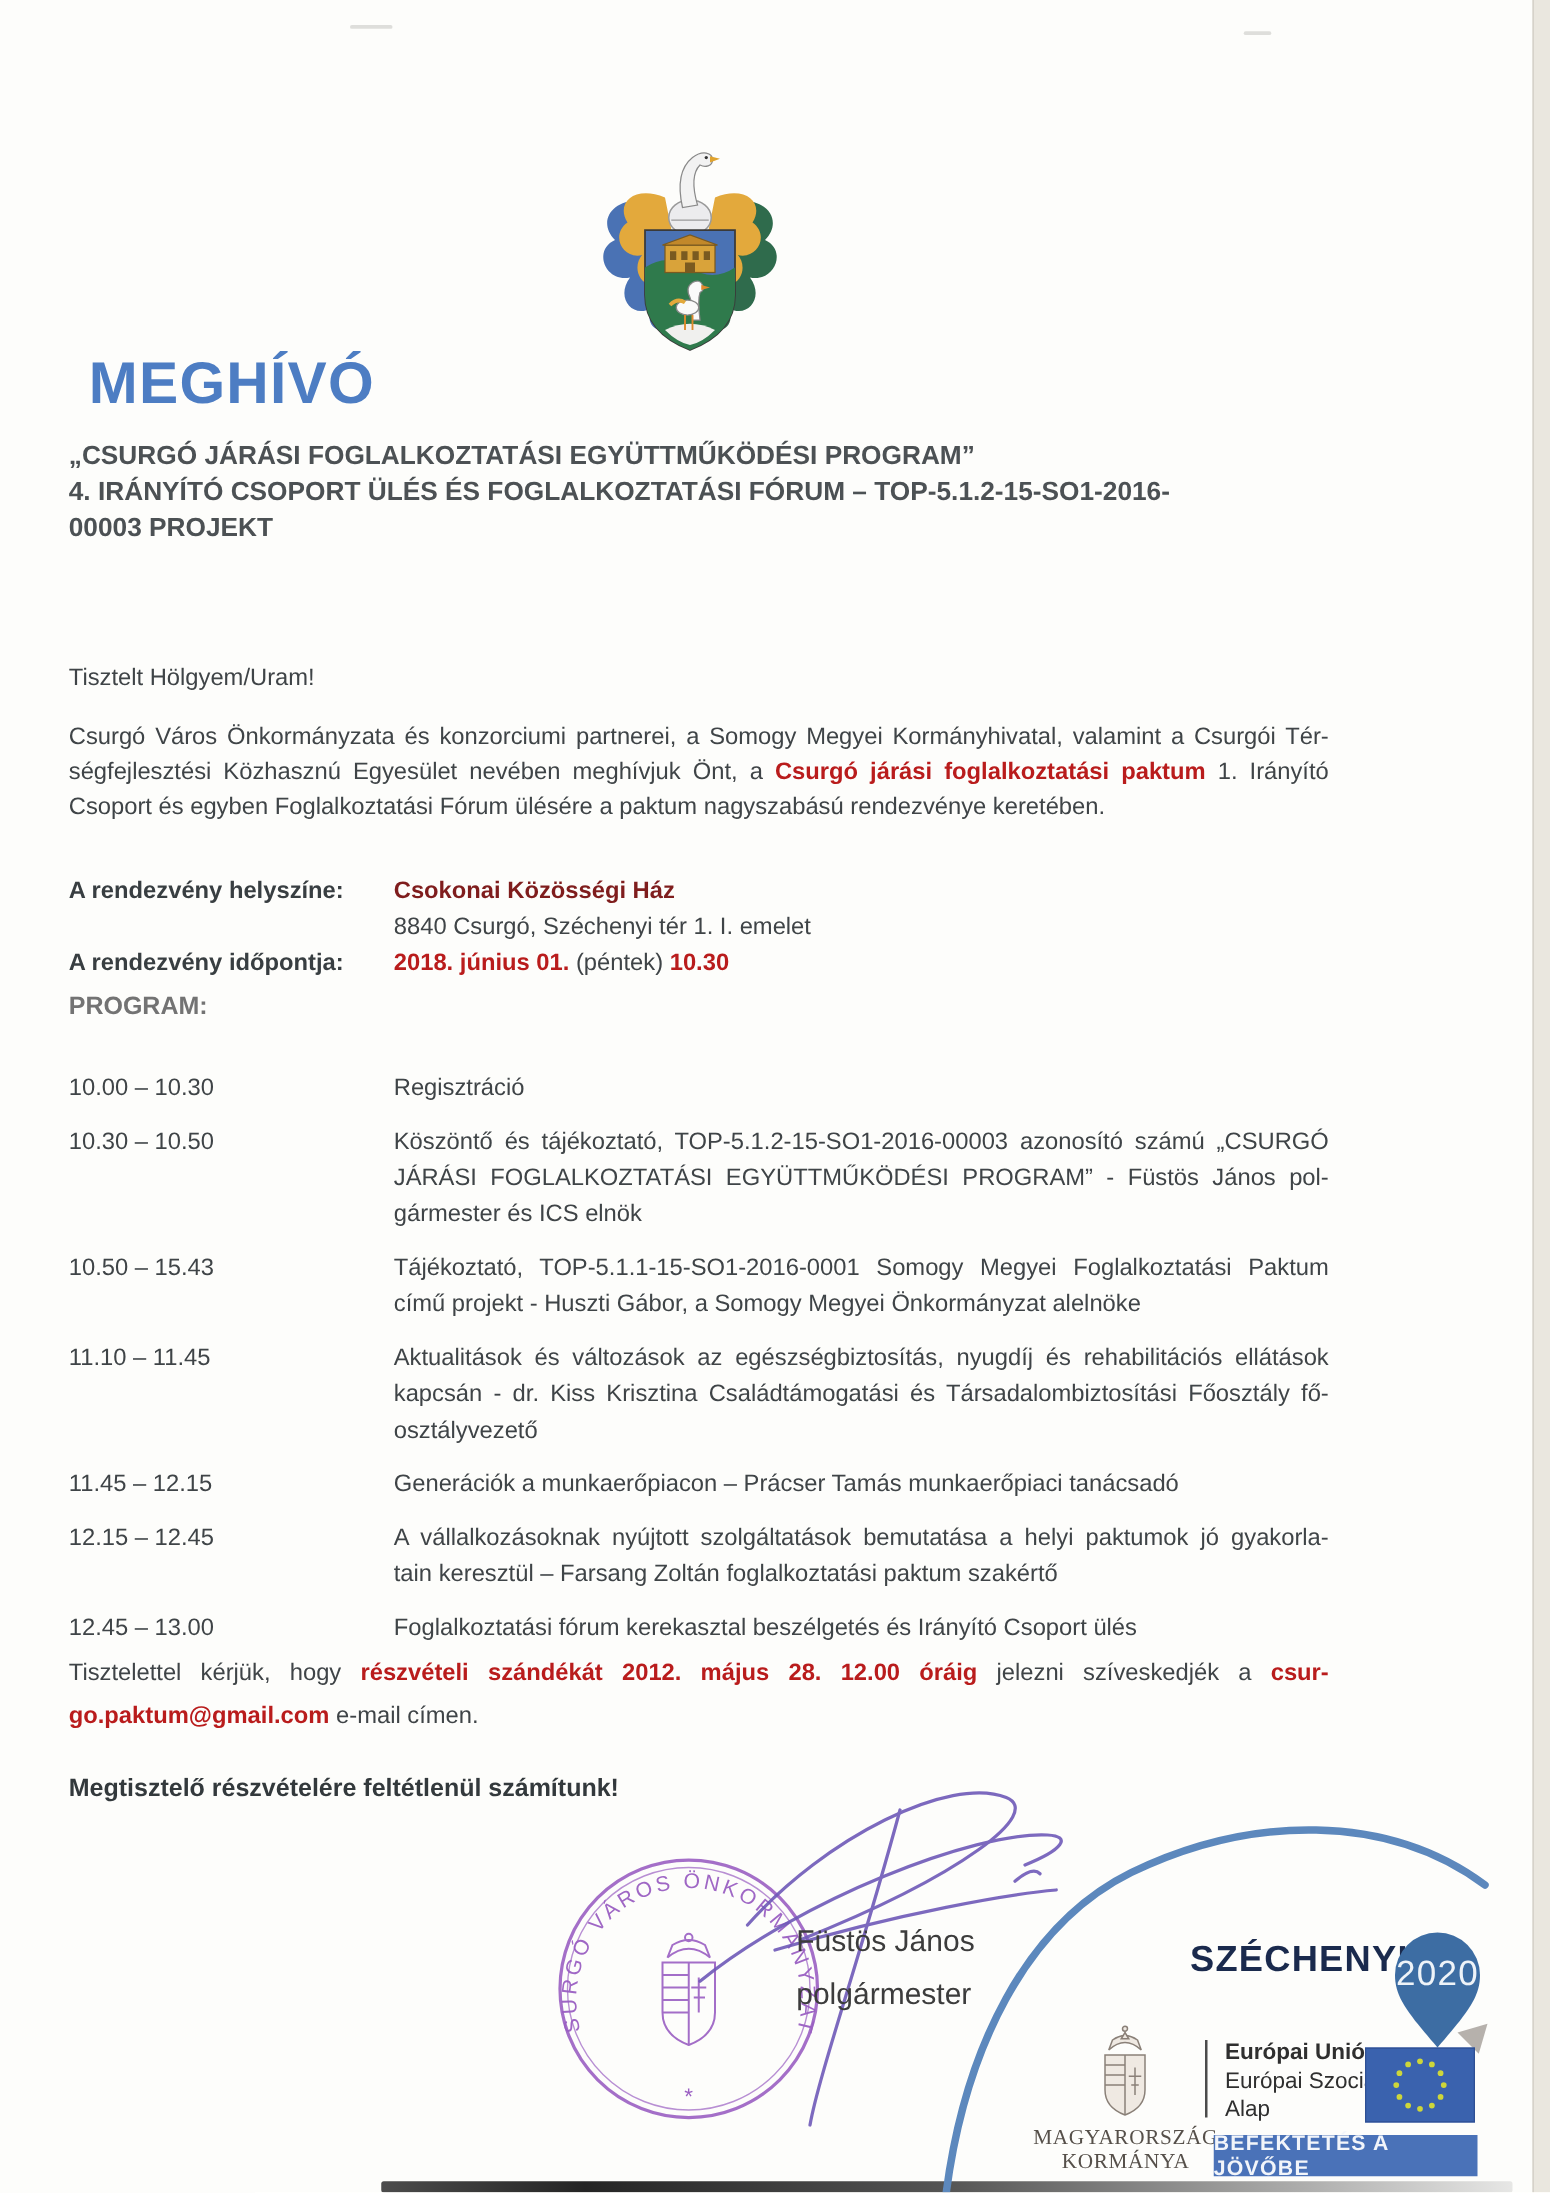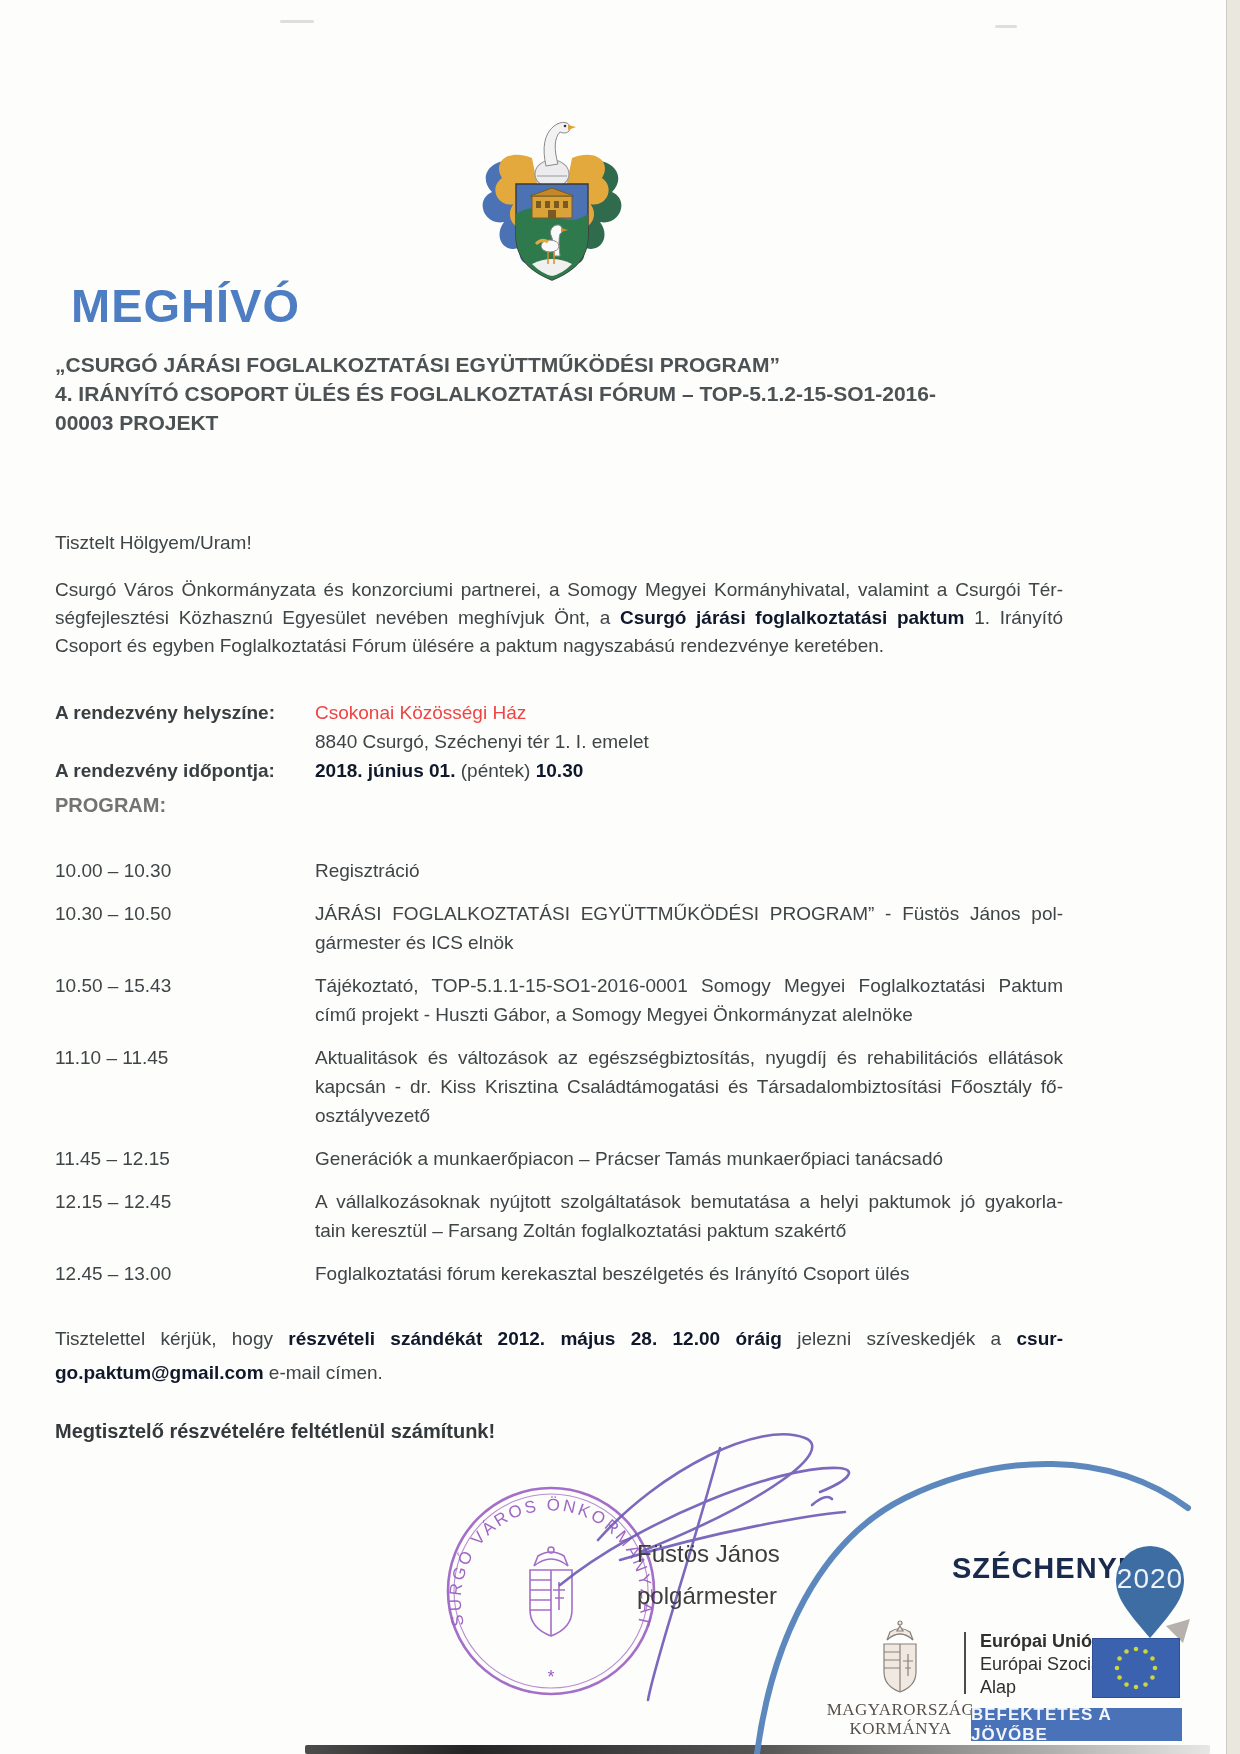--- a/index.html
+++ b/index.html
@@ -22,26 +22,26 @@
 
   
   .doc{position:absolute; left:55px; top:0; width:1008px;}
   .title{position:absolute; top:278px; left:16px; font-size:47px; font-weight:bold;
     letter-spacing:1px; color:var(--title-blue);}
   .subtitle{position:absolute; top:350px; left:0; width:1008px; font-size:21px;
     font-weight:bold; color:#4c5154; line-height:29px;}
   .greeting{position:absolute; top:532px; left:0; font-size:19px;}
   .intro{position:absolute; top:576px; left:0; width:1008px; font-size:19px; line-height:28px;}
   .stretch{text-align:justify; text-align-last:justify;}
-  .b{font-weight:bold; color:#0f172a;}
+  .b{font-weight:bold; color:#b91c1c;}
 
   .details{position:absolute; top:698px; left:0; width:1008px;
     display:grid; grid-template-columns:260px 1fr; line-height:29px; font-size:19px;}
   .detail-label{font-weight:bold; color:#383e41;}
-  .venue-name{font-weight:normal; color:#ef4444;}
+  .venue-name{font-weight:bold; color:#7f1d1d;}
 
   .program-heading{position:absolute; top:794px; left:0; font-size:20px;
     font-weight:bold; color:#737373;}
   .program{position:absolute; top:856px; left:0; width:1008px;
     display:grid; grid-template-columns:260px 748px; row-gap:14px;
     font-size:19px; line-height:29px;}
   .ptime{white-space:nowrap;}
 
   .rsvp{position:absolute; top:1322px; left:0; width:1008px; font-size:19px; line-height:34px;}
   .closing{position:absolute; top:1420px; left:0; font-size:20px; font-weight:bold; color:#33393c;text-align:right;}
@@ -144,20 +144,21 @@
     </div>
 
     <div class="program-heading">PROGRAM:</div>
     <div class="program" id="program-table">
         <div class="ptime">10.00 – 10.30</div>
         <div class="pdesc">
           <div>Regisztráció</div>
         </div>
         <div class="ptime">10.30 – 10.50</div>
         <div class="pdesc">
+          <div class="stretch">Köszöntő és tájékoztató, TOP-5.1.2-15-SO1-2016-00003 azonosító számú „CSURGÓ</div>
           <div class="stretch">JÁRÁSI FOGLALKOZTATÁSI EGYÜTTMŰKÖDÉSI PROGRAM” - Füstös János pol-</div>
           <div>gármester és ICS elnök</div>
         </div>
         <div class="ptime">10.50 – 15.43</div>
         <div class="pdesc">
           <div class="stretch">Tájékoztató, TOP-5.1.1-15-SO1-2016-0001 Somogy Megyei Foglalkoztatási Paktum</div>
           <div>című projekt - Huszti Gábor, a Somogy Megyei Önkormányzat alelnöke</div>
         </div>
         <div class="ptime">11.10 – 11.45</div>
         <div class="pdesc">

